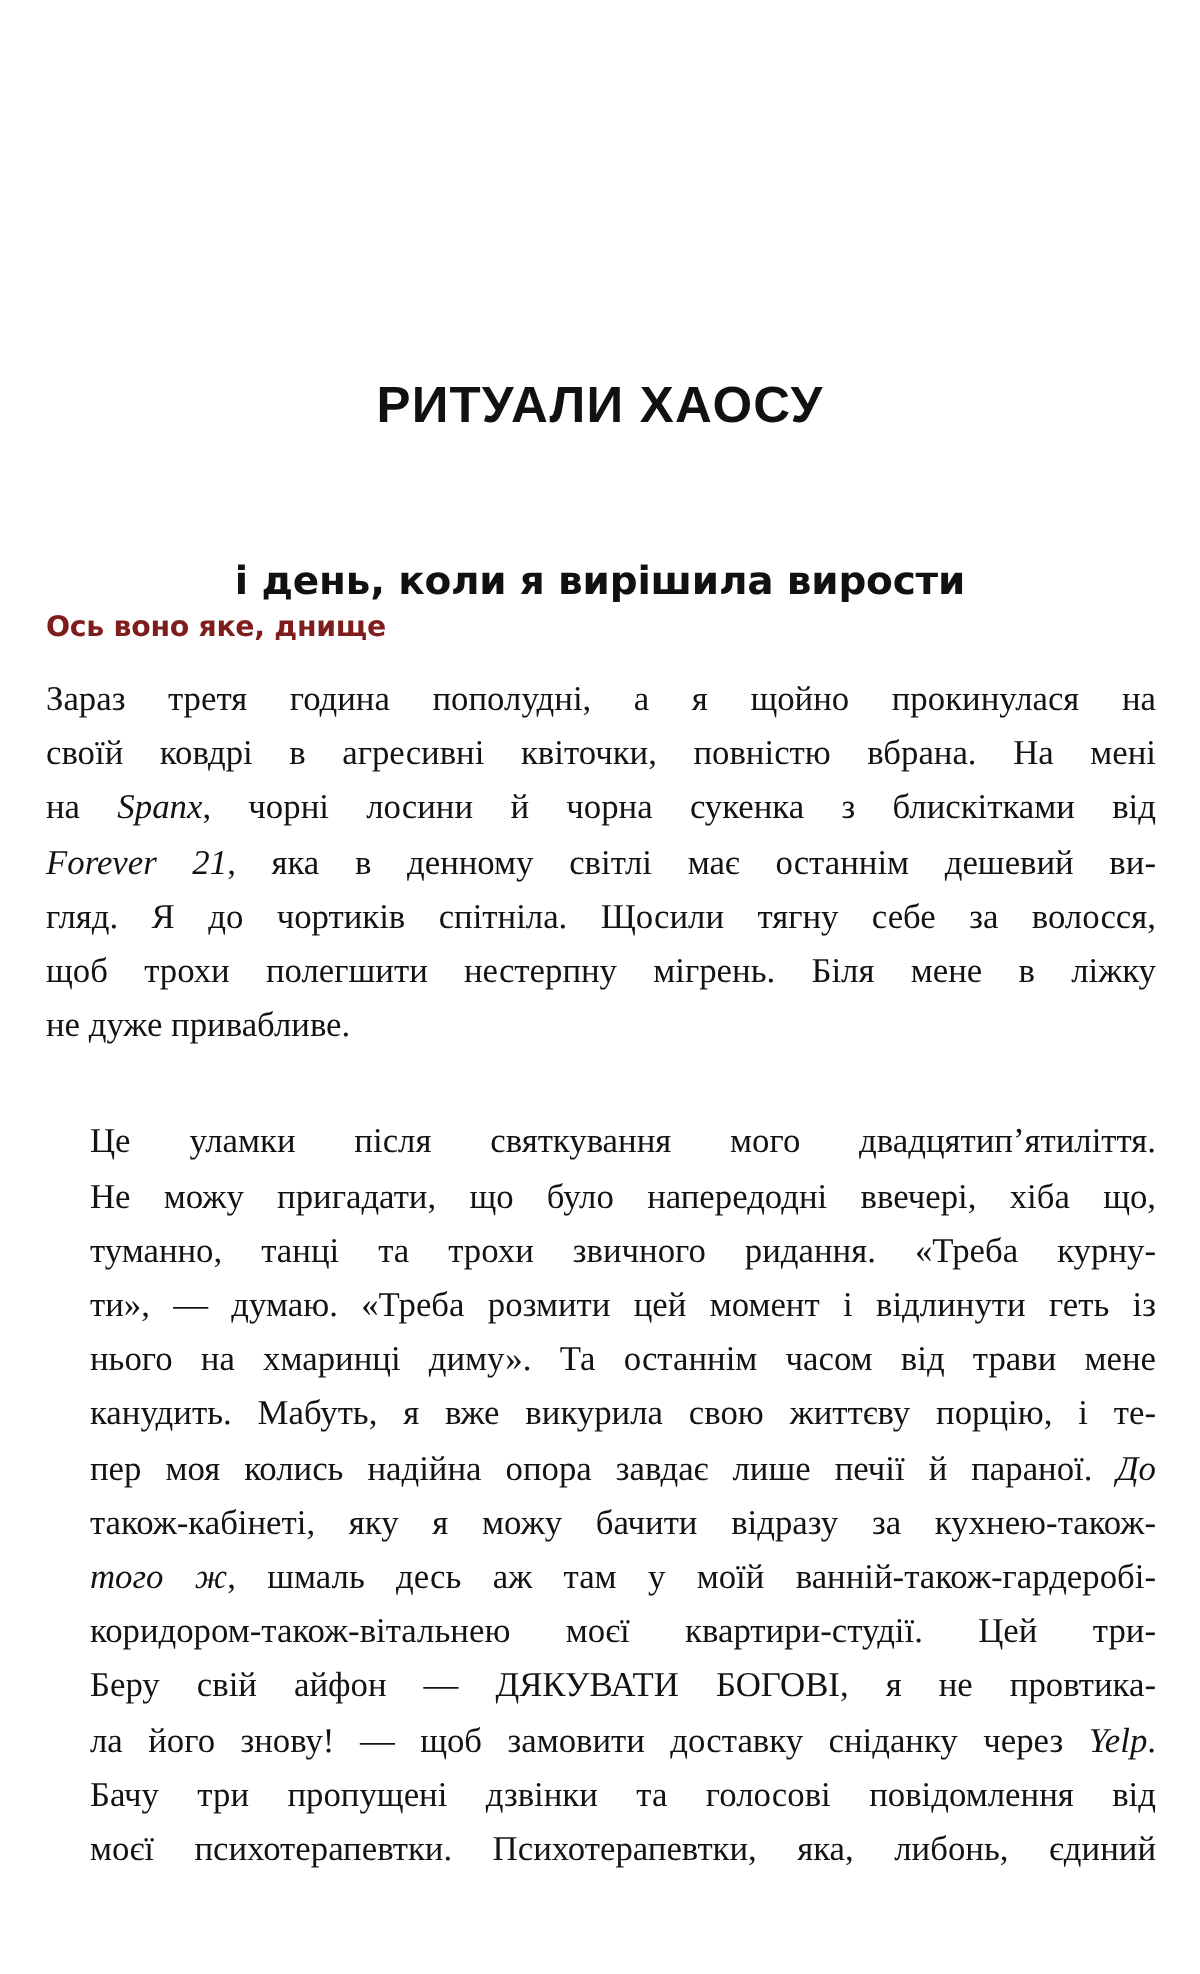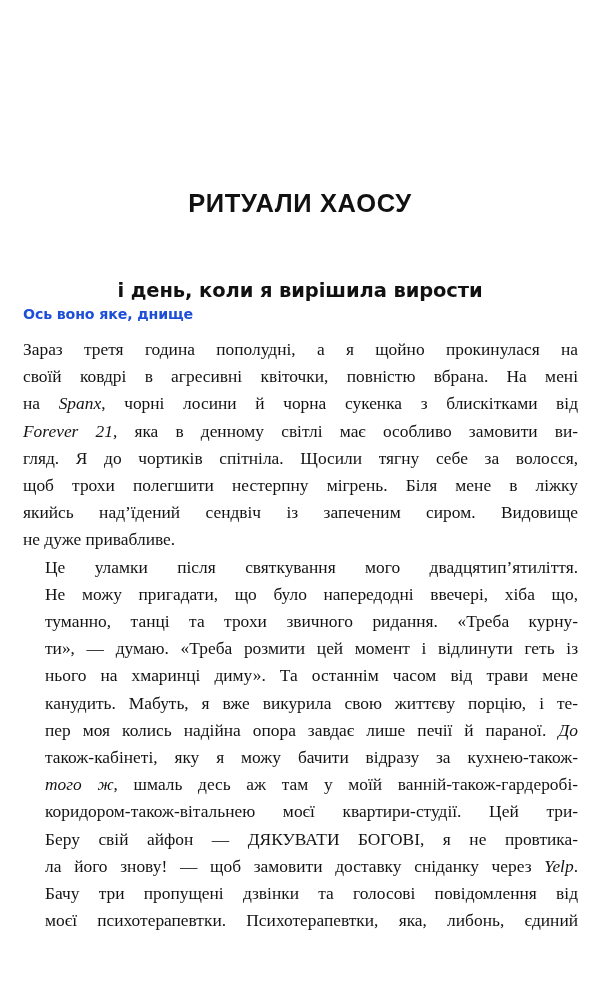--- a/index.html
+++ b/index.html
@@ -58,21 +58,21 @@
 
   
   .section-heading {
     position: absolute;
     top: 292px;
     left: 23px;
     font-family: "DejaVu Sans", "Liberation Sans", sans-serif;
     font-weight: 700;
     font-size: 14.2px;
     letter-spacing: -0.15px;
-    color: #1d4ed8;
+    color: #7f1d1d;
     line-height: 1.2;
   }
 
   
   .body-text {
     position: absolute;
     top: 336px;
     left: 23px;
     width: 555px;
     font-family: "Liberation Serif", "DejaVu Serif", serif;
@@ -117,28 +117,27 @@
 
   <h2 class="chapter-subtitle">і день, коли я вирішила вирости</h2>
 
   <h3 class="section-heading">Ось воно яке, днище</h3>
 
   <div class="body-text" id="body-text">
       <p>
         <span class="ln" style="display: block; transform-origin: left top; transform: scaleX(1);"><span>Зараз третя година пополудні, а я щойно прокинулася на</span></span>
         <span class="ln" style="display: block; transform-origin: left top; transform: scaleX(1);"><span>своїй ковдрі в агресивні квіточки, повністю вбрана. На мені</span></span>
         <span class="ln" style="display: block; transform-origin: left top; transform: scaleX(1);"><span>на </span><i>Spanx</i><span>, чорні лосини й чорна сукенка з блискітками від</span></span>
-        <span class="ln" style="display: block; transform-origin: left top; transform: scaleX(1);"><i>Forever 21</i><span>, яка в денному світлі має особливо замовити ви-</span></span>
+        <span class="ln" style="display: block; transform-origin: left top; transform: scaleX(1);"><i>Forever 21</i><span>, яка в денному світлі має останнім дешевий ви-</span></span>
         <span class="ln" style="display: block; transform-origin: left top; transform: scaleX(1);"><span>гляд. Я до чортиків спітніла. Щосили тягну себе за волосся,</span></span>
         <span class="ln" style="display: block; transform-origin: left top; transform: scaleX(1);"><span>щоб трохи полегшити нестерпну мігрень. Біля мене в ліжку</span></span>
-        <span class="ln" style="display: block; transform-origin: left top; transform: scaleX(1);"><span>якийсь над’їдений сендвіч із запеченим сиром. Видовище</span></span>
         <span class="ln last" style="display: block;"><span>не дуже привабливе.</span></span>
       </p>
       <p class="indent">
-        <span class="ln" style="text-indent: 22px; display: block; transform-origin: left top; transform: scaleX(1);"><span>Це уламки після святкування мого двадцятип’ятиліття.</span></span>
+        <span class="ln" style="text-indent: 22px; display: block; transform-origin: left top; transform: scaleX(1); margin-top: 31px;"><span>Це уламки після святкування мого двадцятип’ятиліття.</span></span>
         <span class="ln" style="display: block; transform-origin: left top; transform: scaleX(1);"><span>Не можу пригадати, що було напередодні ввечері, хіба що,</span></span>
         <span class="ln" style="display: block; transform-origin: left top; transform: scaleX(1);"><span>туманно, танці та трохи звичного ридання. «Треба курну-</span></span>
         <span class="ln" style="display: block; transform-origin: left top; transform: scaleX(1);"><span>ти», — думаю. «Треба розмити цей момент і відлинути геть із</span></span>
         <span class="ln" style="display: block; transform-origin: left top; transform: scaleX(1);"><span>нього на хмаринці диму». Та останнім часом від трави мене</span></span>
         <span class="ln" style="display: block; transform-origin: left top; transform: scaleX(1);"><span>канудить. Мабуть, я вже викурила свою життєву порцію, і те-</span></span>
         <span class="ln" style="display: block; transform-origin: left top; transform: scaleX(1);"><span>пер моя колись надійна опора завдає лише печії й параної. </span><i>До</i></span>
         <span class="ln" style="display: block; transform-origin: left top; transform: scaleX(1);"><span>також-кабінеті, яку я можу бачити відразу за кухнею-також-</span></span>
         <span class="ln" style="display: block; transform-origin: left top; transform: scaleX(1);"><i>того ж</i><span>, шмаль десь аж там у моїй ванній-також-гардеробі-</span></span>
         <span class="ln" style="display: block; transform-origin: left top; transform: scaleX(1);"><span>коридором-також-вітальнею моєї квартири-студії. Цей три-</span></span>
       </p>

